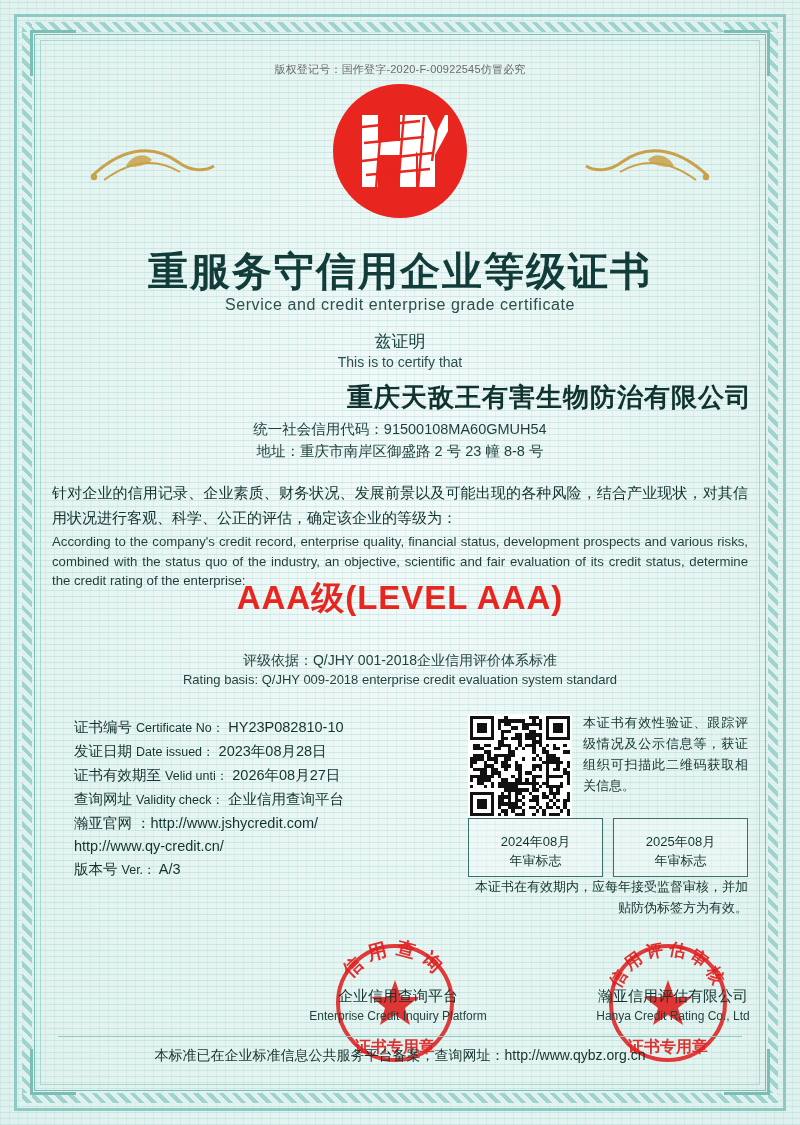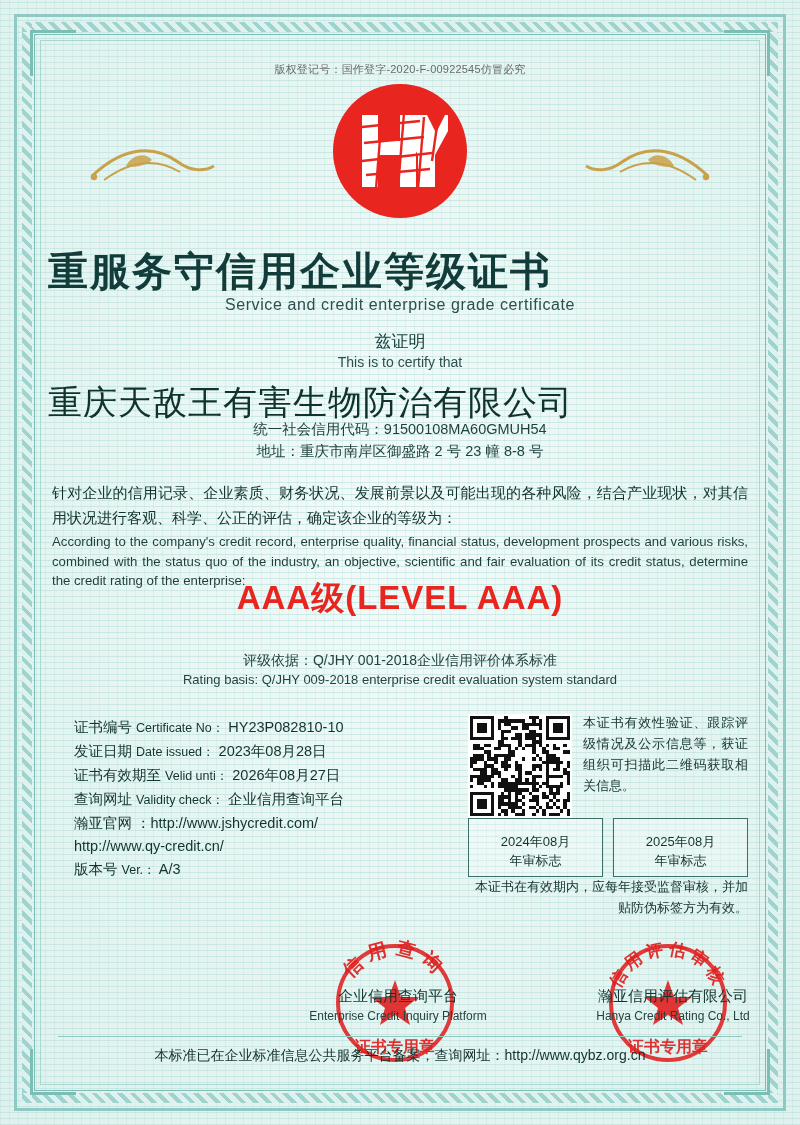--- a/index.html
+++ b/index.html
@@ -115,21 +115,21 @@
     position: absolute;
     top: 52px;
     width: 200px; height: 60px;
   }
   .flourish.left { left: 38px; }
   .flourish.right { right: 38px; transform: scaleX(-1); }
 
   .title-cn {
     position: absolute;
     top: 196px; left: 0; right: 0;
-    text-align: left;
+    text-align: center;
     font-size: 40px;
     font-weight: bold;
     color: #123c3a;
     letter-spacing: 2px;
   }
   .title-en {
     position: absolute;
     top: 248px; left: 0; right: 0;
     text-align: center;
     font-size: 16px;
@@ -148,23 +148,23 @@
     position: absolute;
     top: 306px; left: 0; right: 0;
     text-align: center;
     font-size: 14px;
     color: #2d4f4d;
   }
 
   .company {
     position: absolute;
     top: 332px; left: 0; right: 0;
-    text-align: left;
-    font-size: 34px;
-    font-weight: normal;
+    text-align: right;
+    font-size: 26px;
+    font-weight: bold;
     color: #10332f;
     letter-spacing: 1px;
   }
   .code-line {
     position: absolute;
     top: 372px; left: 0; right: 0;
     text-align: center;
     font-size: 14.5px;
     color: #1d3f3c;
   }

